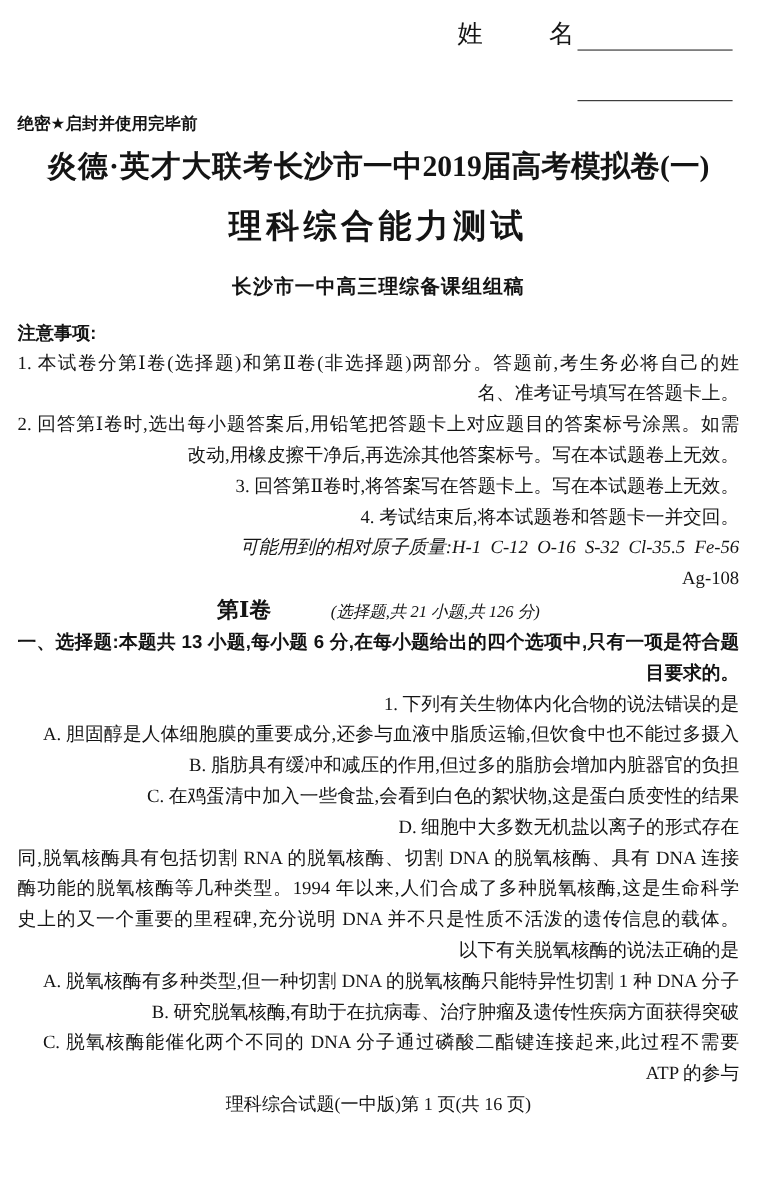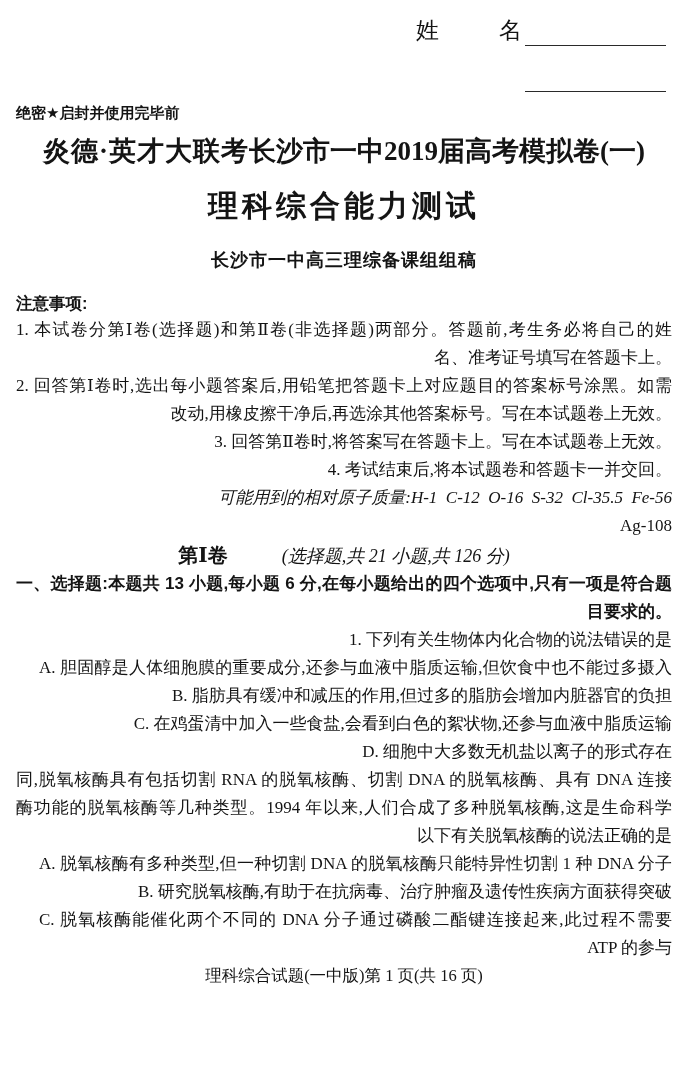--- a/index.html
+++ b/index.html
@@ -66,21 +66,21 @@
   .ind36{padding-left:36px;}
   .ind236{padding-left:236px;}
   .opt{padding-left:23px;}
   .opt-cont{padding-left:44px;}
   .sec-head{
     height:30px;line-height:30px;
     text-align:center;white-space:nowrap;
     font-size:20px;
   }
   .sec-head .vol{font-weight:bold;}
-  .sec-head .note{font-style:italic;font-size:18px;margin-left:44px;}
+  .sec-head .note{font-style:italic;font-size:15px;margin-left:44px;}
   .intro{
     font-family:"Liberation Sans","DejaVu Sans",sans-serif;
     font-weight:bold;font-size:17px;
   }
   
   .watermark{
     position:absolute;left:150px;top:746px;z-index:0;
     border:1px solid #dcdcdc;
     padding:4px 10px;
     color:#c7c7c7;
@@ -134,25 +134,26 @@
     <div class="ln ind236">Ag-108</div>
 
     <div class="sec-head"><span class="vol">第Ⅰ卷</span><span>&nbsp;&nbsp;</span><span class="note">(选择题,共 21 小题,共 126 分)</span></div>
 
     <div class="ln intro fill">一、选择题:本题共 13 小题,每小题 6 分,在每小题给出的四个选项中,只有一项是符合题</div>
     <div class="ln intro">目要求的。</div>
 
     <div class="ln">1. 下列有关生物体内化合物的说法错误的是</div>
     <div class="ln opt fill">A. 胆固醇是人体细胞膜的重要成分,还参与血液中脂质运输,但饮食中也不能过多摄入</div>
     <div class="ln opt">B. 脂肪具有缓冲和减压的作用,但过多的脂肪会增加内脏器官的负担</div>
-    <div class="ln opt">C. 在鸡蛋清中加入一些食盐,会看到白色的絮状物,还参与血液中脂质运输</div>
+    <div class="ln opt">C. 在鸡蛋清中加入一些食盐,会看到白色的絮状物,这是蛋白质变性的结果</div>
     <div class="ln opt">D. 细胞中大多数无机盐以离子的形式存在</div>
 
     <div class="ln fill">同,脱氧核酶具有包括切割 RNA 的脱氧核酶、切割 DNA 的脱氧核酶、具有 DNA 连接</div>
     <div class="ln fill">酶功能的脱氧核酶等几种类型。1994 年以来,人们合成了多种脱氧核酶,这是生命科学</div>
+    <div class="ln fill">史上的又一个重要的里程碑,充分说明 DNA 并不只是性质不活泼的遗传信息的载体。</div>
     <div class="ln">以下有关脱氧核酶的说法正确的是</div>
     <div class="ln opt fill">A. 脱氧核酶有多种类型,但一种切割 DNA 的脱氧核酶只能特异性切割 1 种 DNA 分子</div>
     <div class="ln opt">B. 研究脱氧核酶,有助于在抗病毒、治疗肿瘤及遗传性疾病方面获得突破</div>
     <div class="ln opt fill">C. 脱氧核酶能催化两个不同的 DNA 分子通过磷酸二酯键连接起来,此过程不需要</div>
     <div class="ln opt-cont">ATP 的参与</div>
   </div>
 
   <div class="footer">理科综合试题(一中版)第 1 页(共 16 页)</div>
 
 </div>

